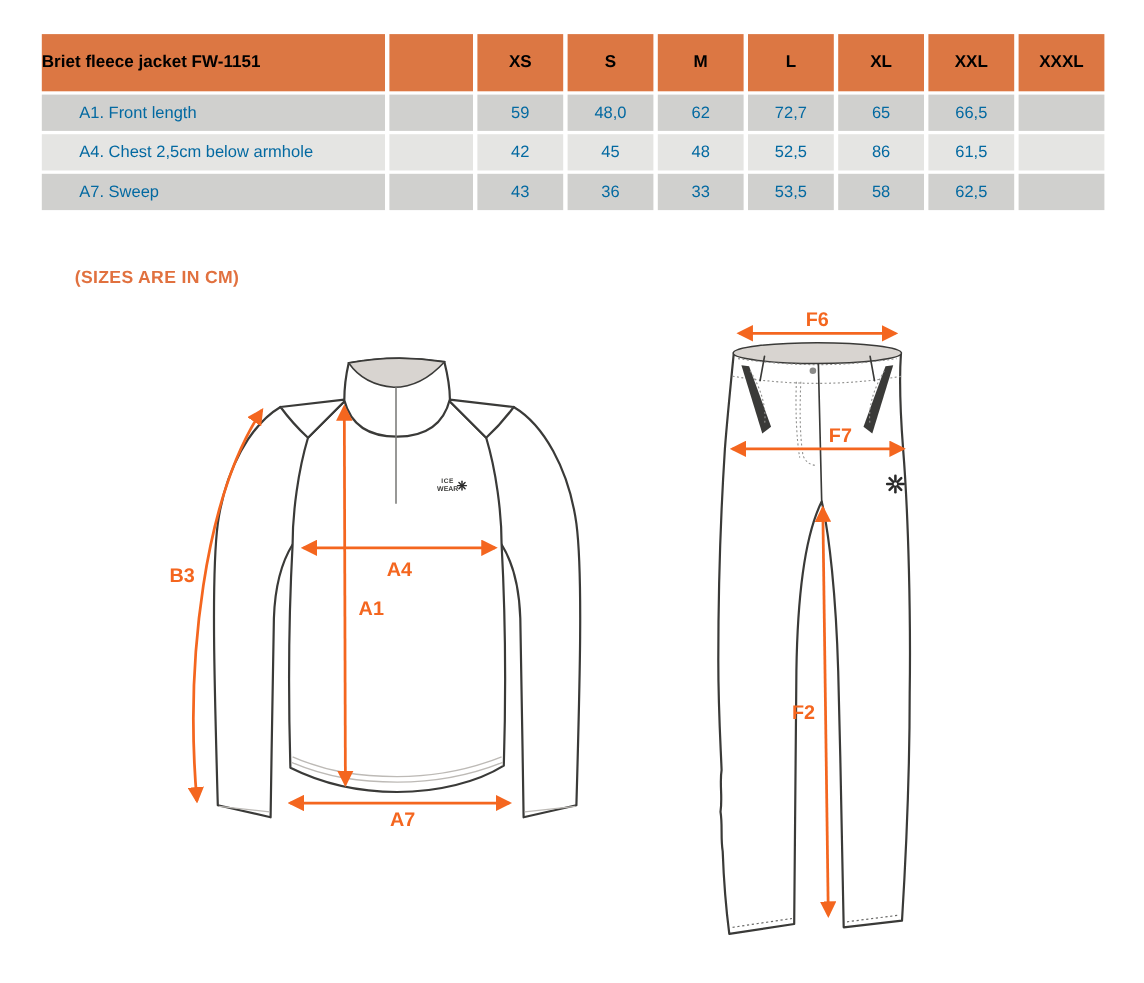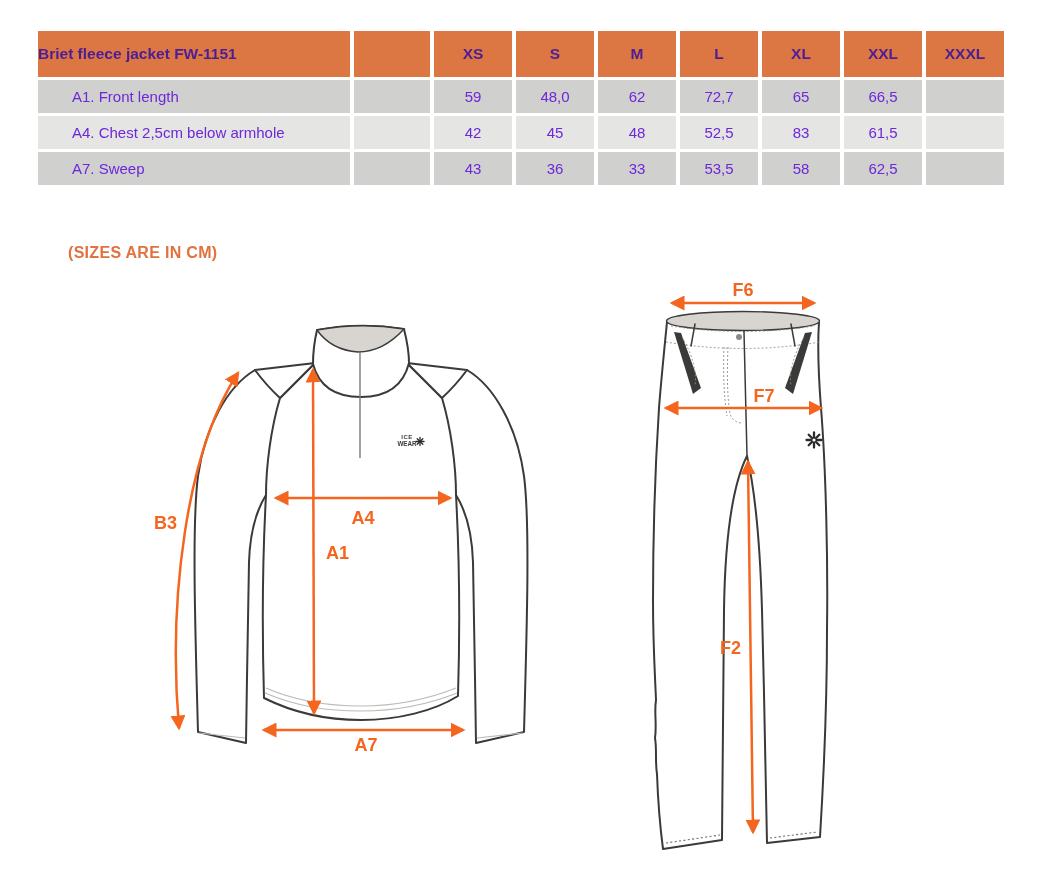--- a/index.html
+++ b/index.html
@@ -3,24 +3,24 @@
 <meta charset="utf-8">
 <style>
   html,body{margin:0;padding:0;background:#fff;}
   .screen{position:relative;width:1040px;height:894px;background:#ffffff;
           font-family:"Liberation Sans",sans-serif;overflow:hidden;}
 
   
   table.size{position:absolute;left:34px;top:28px;border-collapse:separate;
              border-spacing:4px 3px;table-layout:fixed;}
   table.size th,table.size td{padding:0;vertical-align:middle;}
-  thead th{background:#DC7743;color:#4c1d95;font-weight:bold;font-size:15.5px;
-           height:46px;text-align:center;}
+  thead th{background:#DC7743;color:#000000;font-weight:bold;font-size:15.5px;
+           height:52px;text-align:center;}
   th.c-label{text-align:left;padding-left:42px;}
-  tbody td{font-size:15px;color:#6d28d9;text-align:center;height:33px;}
+  tbody td{font-size:15px;color:#0369a1;text-align:center;height:33px;}
   tbody td.c-label{text-align:left;padding-left:34px;}
   tr.dark td{background:#D0D0CE;}
   tr.light td{background:#E5E5E3;}
 
   .note{position:absolute;left:68px;top:244px;color:#E1713F;font-size:16px;
         font-weight:bold;letter-spacing:.3px;}
 
   
   svg.jacket{position:absolute;left:150px;top:290px;}
   svg.pants{position:absolute;left:640px;top:280px;}
@@ -78,21 +78,21 @@
         <td>66,5</td>
         <td></td>
       </tr>
       <tr class="light">
         <td class="c-label">A4. Chest 2,5cm below armhole</td>
         <td></td>
         <td>42</td>
         <td>45</td>
         <td>48</td>
         <td>52,5</td>
-        <td>83</td>
+        <td>86</td>
         <td>61,5</td>
         <td></td>
       </tr>
       <tr class="dark">
         <td class="c-label">A7. Sweep</td>
         <td></td>
         <td>43</td>
         <td>36</td>
         <td>33</td>
         <td>53,5</td>

